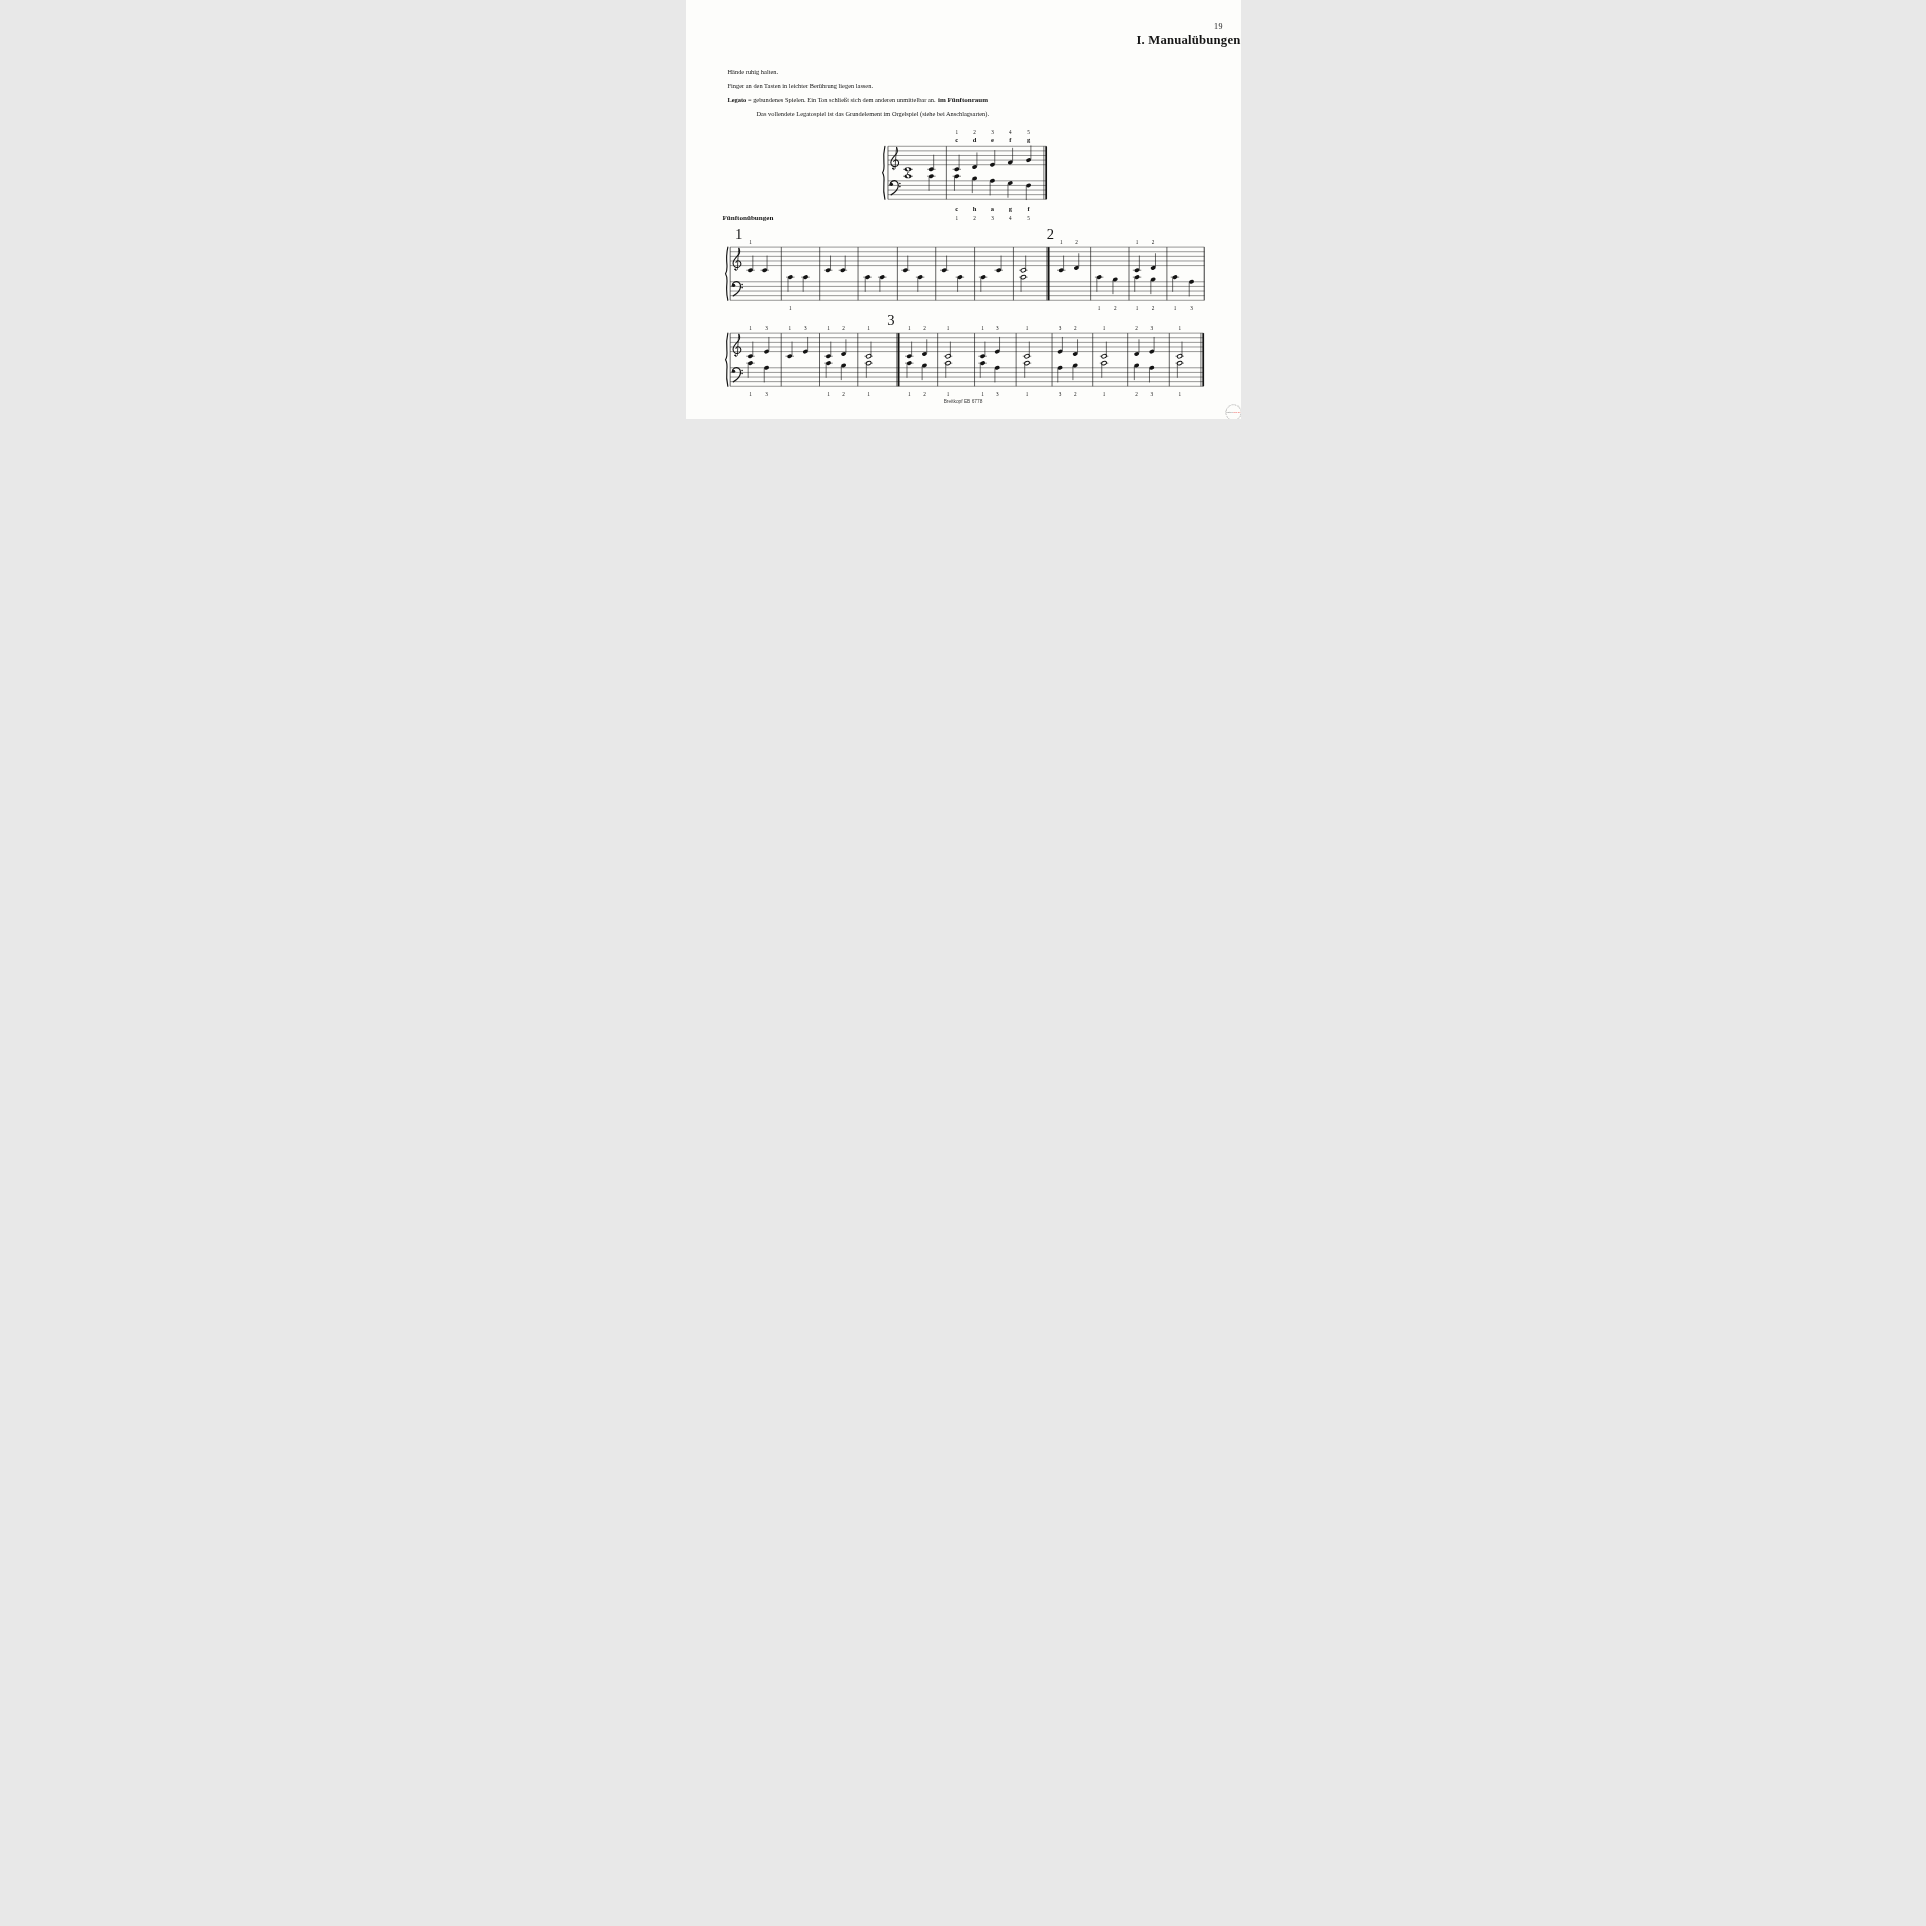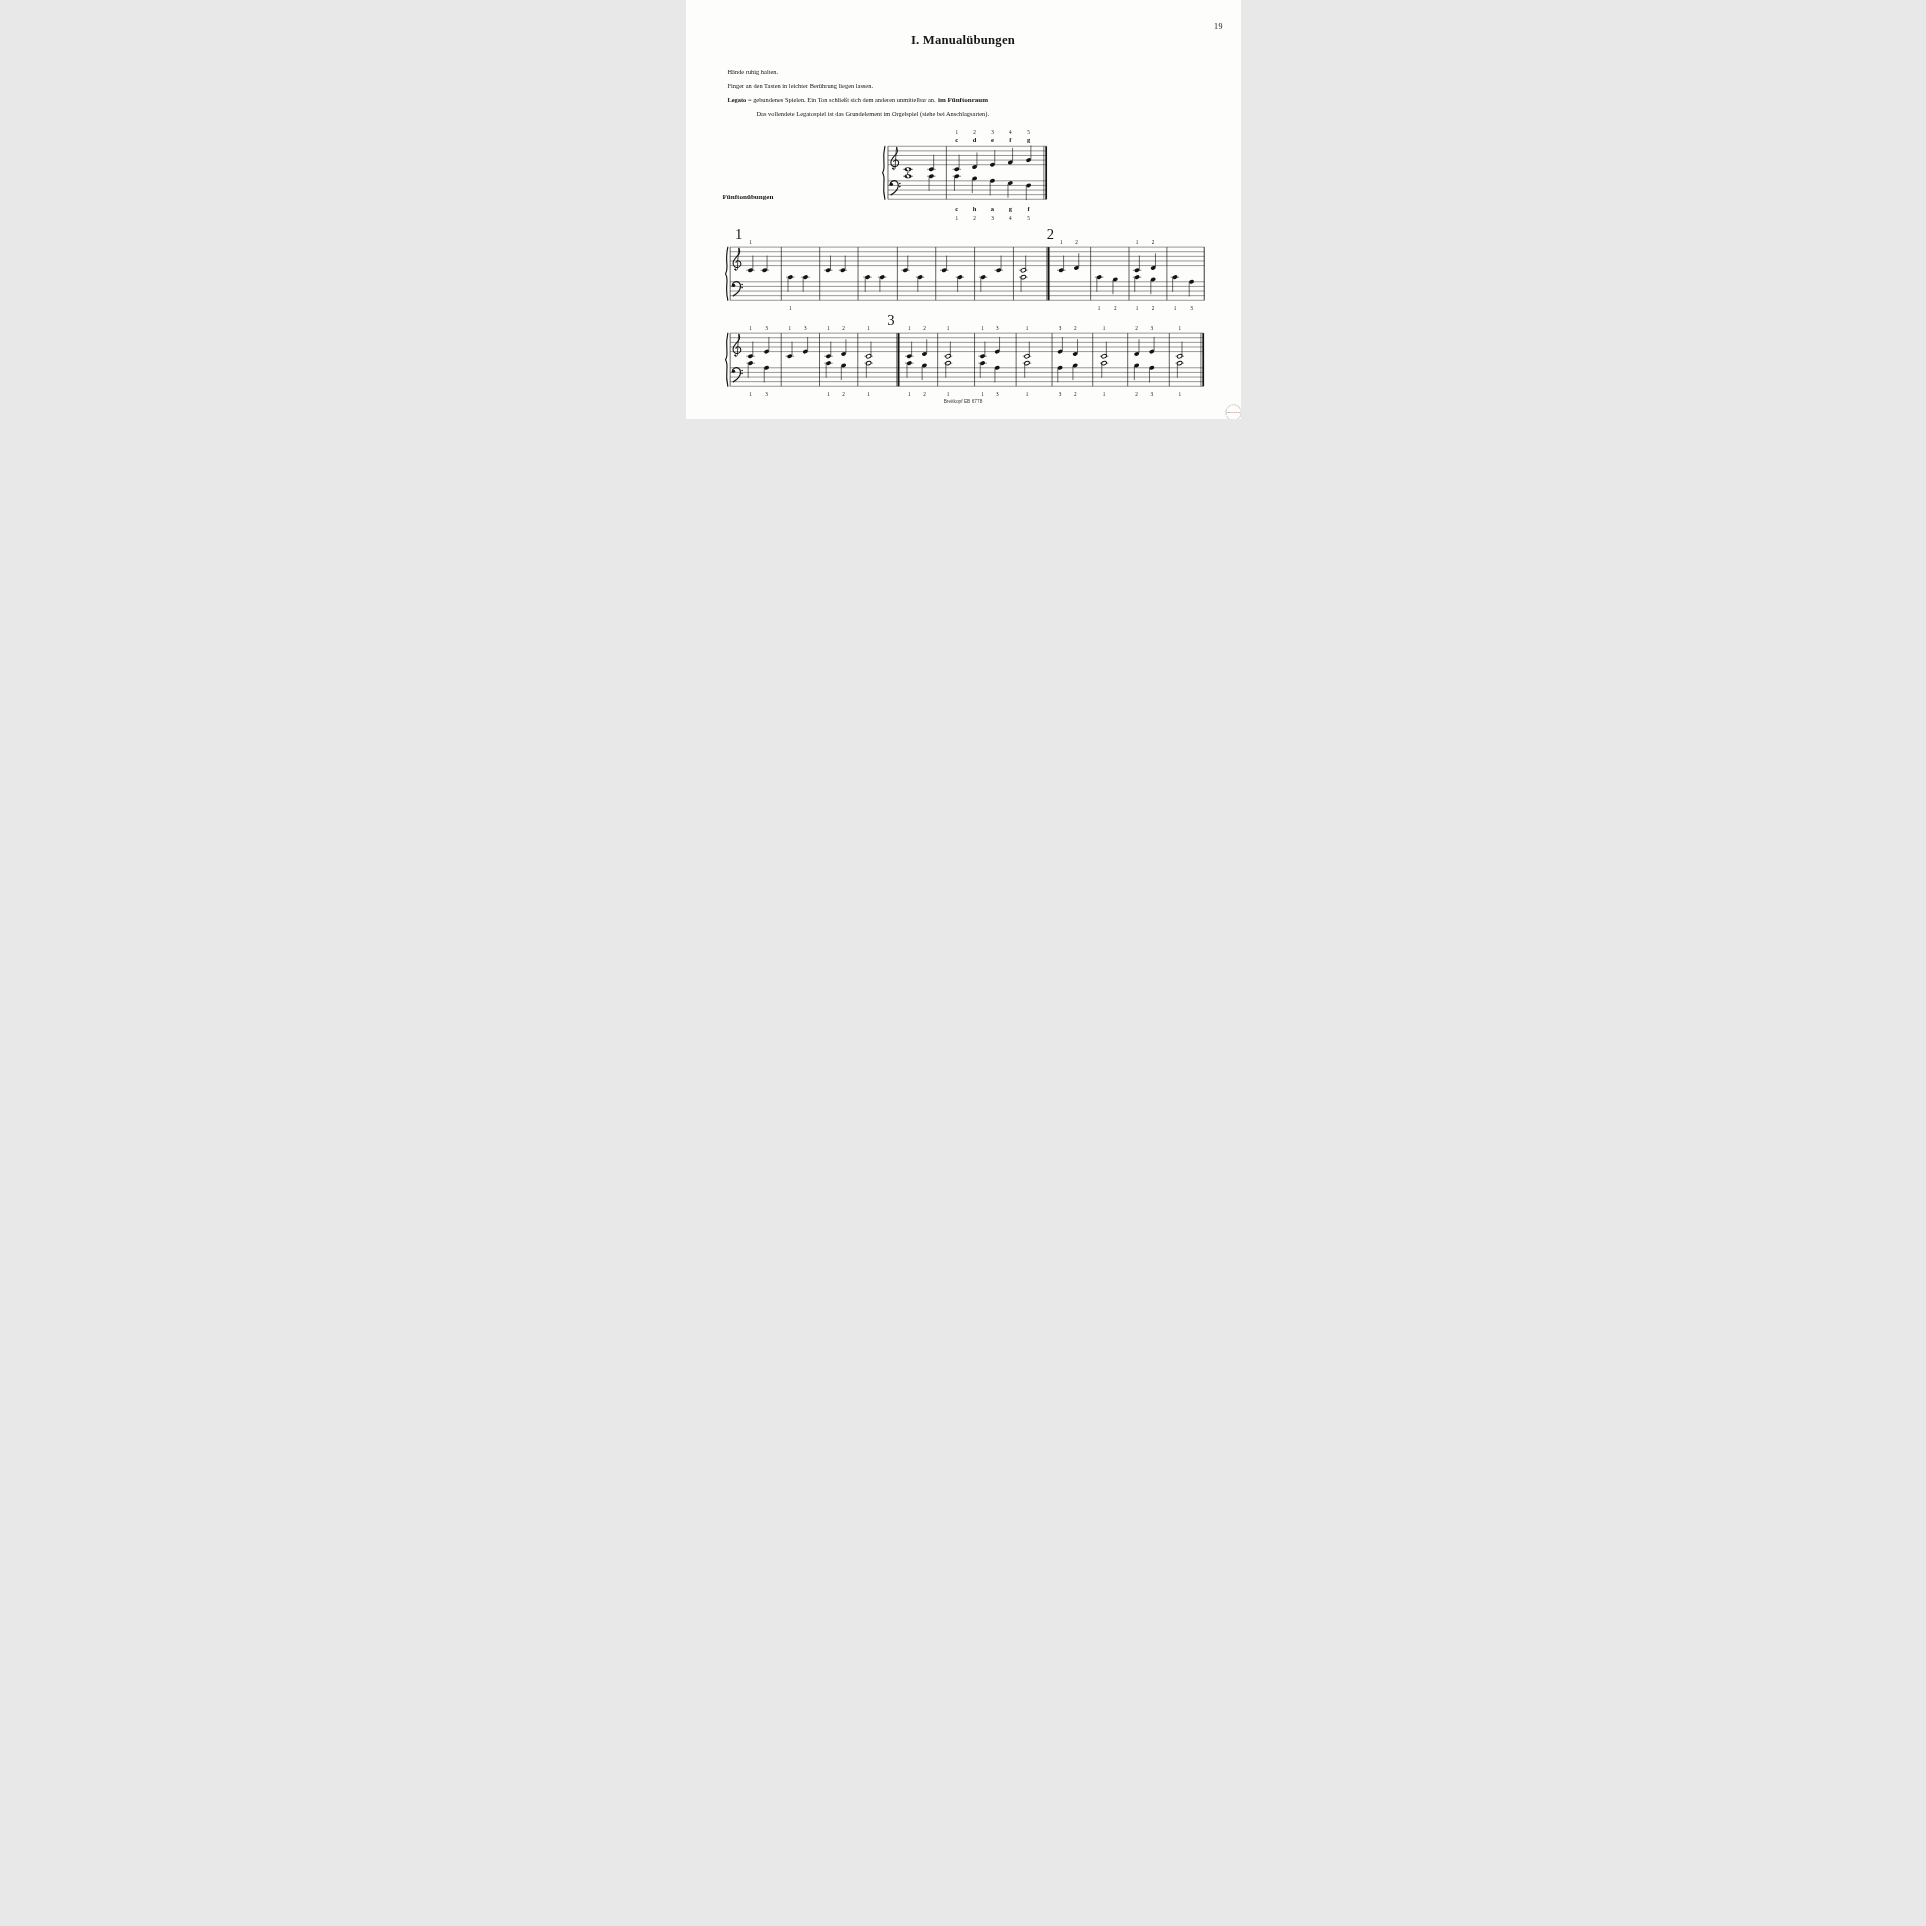--- a/index.html
+++ b/index.html
@@ -7,27 +7,27 @@
     position:relative;
     width:555px;height:419px;
     background:#fdfdfb;
     font-family:"Liberation Serif", serif;
     color:#161616;
     overflow:hidden;
     margin:0 auto;
   }
   .abs{position:absolute;margin:0;}
   .page-number{top:22px;right:17.7px;font-size:8px;letter-spacing:0.4px;}
-  .title{top:33px;left:0;width:100%;text-align:center;font-size:12.7px;font-weight:bold;letter-spacing:0.2px;}
+  .title{top:33px;left:0;width:100%;text-align:right;font-size:12.7px;font-weight:bold;letter-spacing:0.2px;}
   .subtitle{top:55px;left:0;width:100%;text-align:center;font-size:7px;font-weight:bold;margin-top:41px;}
   .instr{left:42px;font-size:6.4px;white-space:nowrap;}
   .instr b{font-weight:bold;}
   .instr.indent{left:71px;}
   .i1{top:68px;} .i2{top:82px;} .i3{top:96px;} .i4{top:110px;}
-  .section-heading{top:193px;left:37px;font-size:7.1px;font-weight:bold;}
+  .section-heading{top:214px;left:37px;font-size:7.1px;font-weight:bold;}
   .plate{top:399px;left:0;width:100%;text-align:center;
          font-family:"Liberation Sans", sans-serif;font-size:4.8px;color:#3d3d3d;}
   svg{display:block;overflow:visible;}
   .mus-text{font-family:"Liberation Serif", serif;fill:#141414;}
   .logo-center{font-family:"Liberation Sans", sans-serif;font-weight:bold;}
 </style>
 </head>
 <body>
 
 <div class="page">

